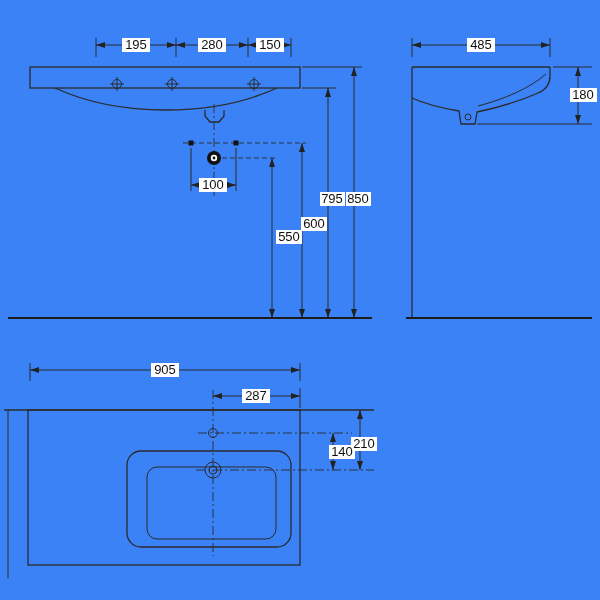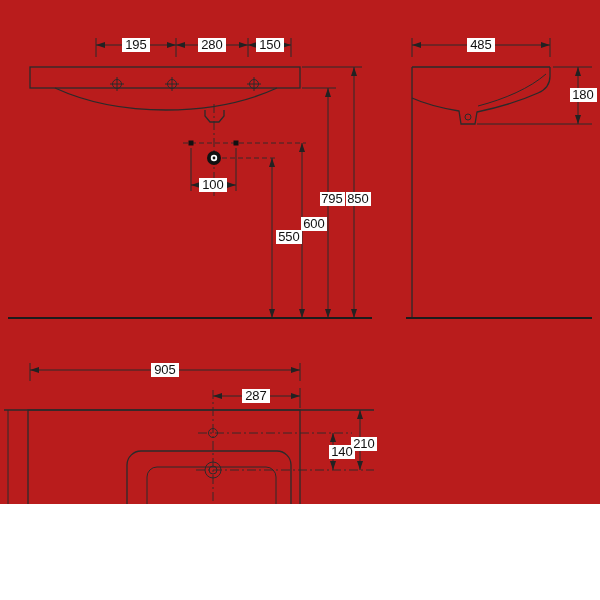--- a/index.html
+++ b/index.html
@@ -1,16 +1,16 @@
 <!DOCTYPE html>
 <html><head>
 <meta charset="utf-8">
 <style>
   html,body { margin:0; padding:0; background:#fff; }
-  #stage { position:relative; width:600px; height:504px; background:#b91c1c; overflow:hidden; }
+  #stage { position:relative; width:600px; height:600px; background:#3b82f6; overflow:hidden; }
   svg { display:block; }
   .ln   { stroke:#2b2b2b; stroke-width:1.3; fill:none; }
   .thin { stroke:#2b2b2b; stroke-width:1;   fill:none; }
   .dim  { stroke:#2b2b2b; stroke-width:1;   fill:none; }
   .cl   { stroke:#2b2b2b; stroke-width:0.9; stroke-dasharray:9 3 2 3; fill:none; }
   .dash { stroke:#2b2b2b; stroke-width:0.9; stroke-dasharray:5 3; fill:none; }
   .base { stroke:#1c1c1c; stroke-width:2.2; fill:none; }
   .lblbg{ fill:#ffffff; }
   text  { font:13px "Liberation Sans", sans-serif; fill:#111; text-anchor:middle; }
 </style>

